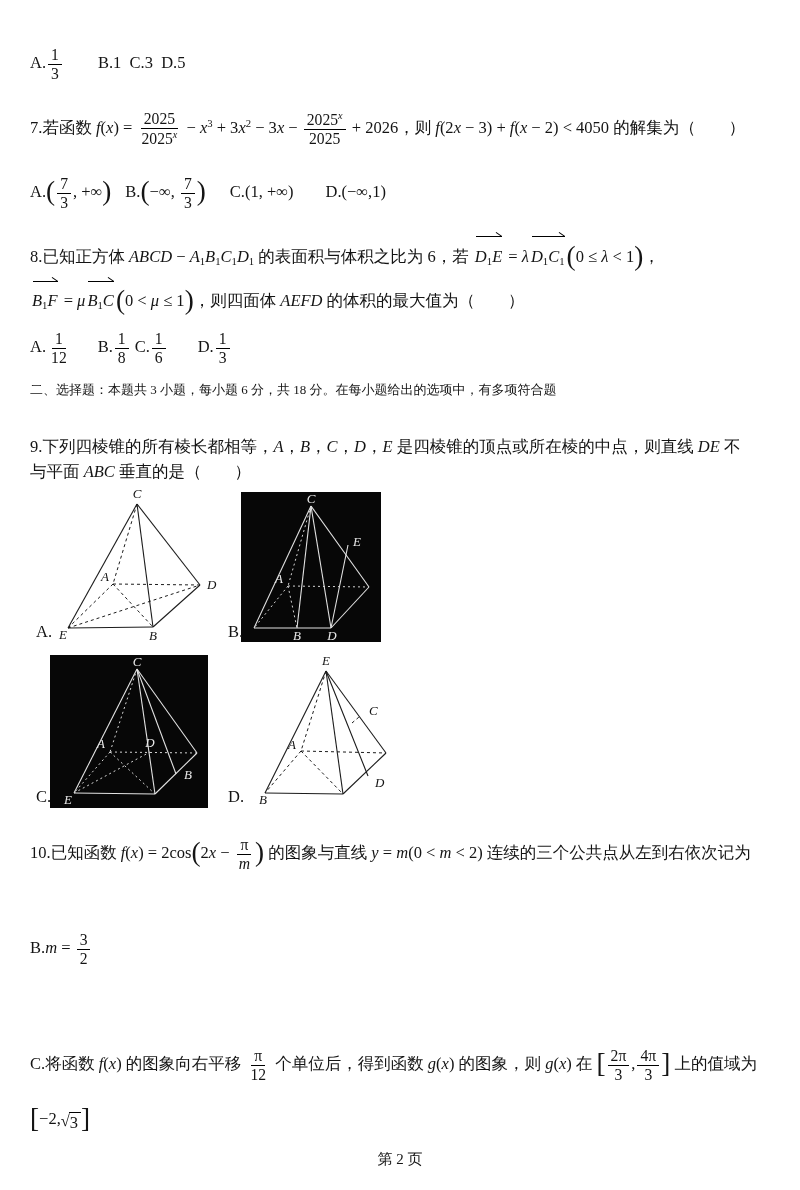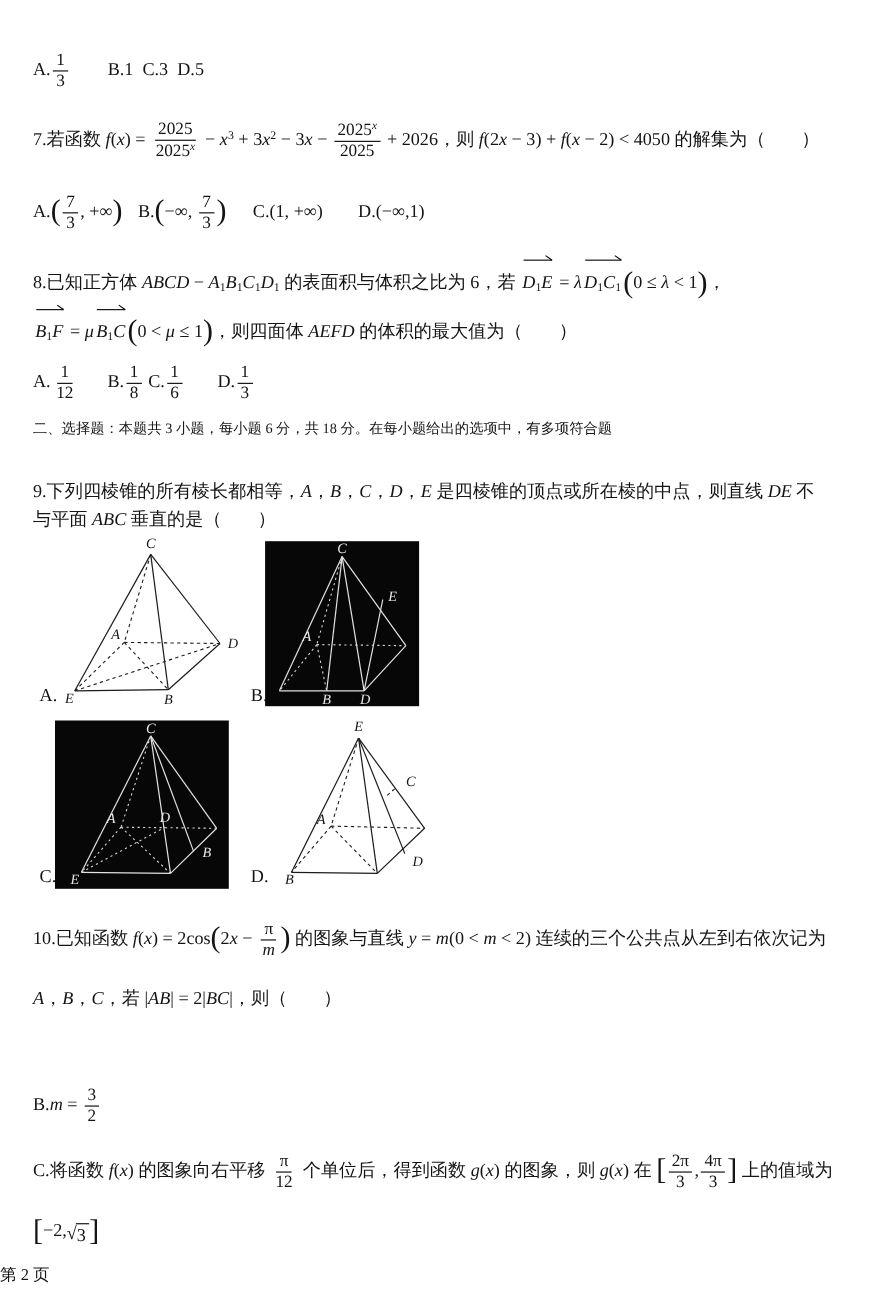--- a/index.html
+++ b/index.html
@@ -26,21 +26,21 @@
   .fig{position:absolute;}
   .fig.black{background:#070707;}
   .figlabel{position:absolute;font-size:16.5px;}
   .figsvg text{font-size:13px;font-style:italic;font-family:"Liberation Serif","DejaVu Serif",serif;}
   .figsvg .lb{fill:#141414;}
   .figsvg .lw{fill:#e9e9e9;}
   .s{stroke:#1c1c1c;stroke-width:1.1;fill:none;}
   .d{stroke:#1c1c1c;stroke-width:1;stroke-dasharray:3 3;fill:none;}
   .sw{stroke:#e2e2e2;stroke-width:1.1;fill:none;}
   .dw{stroke:#d5d5d5;stroke-width:1;stroke-dasharray:2 3;fill:none;}
-  .footer{position:absolute;left:0;width:100%;text-align:left;font-size:15px;}
+  .footer{position:absolute;left:0;width:100%;text-align:center;font-size:15px;}
 </style>
 </head>
 <body>
 
 <div class="page">
 
   <div class="line" style="top:40px;line-height:46px;"><span class="txt">A.</span><span class="frac"><span class="fn"><span class="txt">1</span></span><span class="fd"><span class="txt">3</span></span></span><span class="sp" style="width: 34px;"></span><span class="txt">B.1  C.3  D.5</span></div>
 
   <div class="line" style="top:98px;line-height:50px;"><span class="txt">7.若函数 </span><span class="m">f</span><span class="txt">(</span><span class="m">x</span><span class="txt">) = </span><span class="frac"><span class="fn"><span class="txt">2025</span></span><span class="fd"><span class="txt">2025</span><span class="sup m">x</span></span></span><span class="txt"> − </span><span class="m">x</span><span class="sup">3</span><span class="txt"> + 3</span><span class="m">x</span><span class="sup">2</span><span class="txt"> − 3</span><span class="m">x</span><span class="txt"> − </span><span class="frac"><span class="fn"><span class="txt">2025</span><span class="sup m">x</span></span><span class="fd"><span class="txt">2025</span></span></span><span class="txt"> + 2026，则 </span><span class="m">f</span><span class="txt">(2</span><span class="m">x</span><span class="txt"> − 3) + </span><span class="m">f</span><span class="txt">(</span><span class="m">x</span><span class="txt"> − 2) &lt; 4050 的解集为（　　）</span></div>
   <div class="line" style="top:166px;line-height:52px;"><span class="txt">A.</span><span class="bp">(</span><span class="frac"><span class="fn"><span class="txt">7</span></span><span class="fd"><span class="txt">3</span></span></span><span class="txt">, +∞</span><span class="bp">)</span><span class="sp" style="width: 14px;"></span><span class="txt">B.</span><span class="bp">(</span><span class="txt">−∞, </span><span class="frac"><span class="fn"><span class="txt">7</span></span><span class="fd"><span class="txt">3</span></span></span><span class="bp">)</span><span class="sp" style="width: 24px;"></span><span class="txt">C.(1, +∞)</span><span class="sp" style="width: 32px;"></span><span class="txt">D.(−∞,1)</span></div>
@@ -143,20 +143,19 @@
       <text class="lb" x="73" y="12" text-anchor="middle">E</text>
       <text class="lb" x="116" y="62" text-anchor="start">C</text>
       <text class="lb" x="43" y="96" text-anchor="end">A</text>
       <text class="lb" x="10" y="151" text-anchor="middle">B</text>
       <text class="lb" x="122" y="134" text-anchor="start">D</text>
     </svg>
   </div>
   <span class="figlabel" style="left:228px;top:787px;">D.</span>
 
   <div class="line" style="top:827px;line-height:52px;"><span class="txt">10.已知函数 </span><span class="m">f</span><span class="txt">(</span><span class="m">x</span><span class="txt">) = 2cos</span><span class="bp">(</span><span class="txt">2</span><span class="m">x</span><span class="txt"> − </span><span class="frac"><span class="fn"><span class="txt">π</span></span><span class="fd"><span class="m">m</span></span></span><span class="bp">)</span><span class="txt"> 的图象与直线 </span><span class="m">y</span><span class="txt"> = </span><span class="m">m</span><span class="txt">(0 &lt; </span><span class="m">m</span><span class="txt"> &lt; 2) 连续的三个公共点从左到右依次记为</span></div>
-  <div class="line" style="top:893px;line-height:30px;"><span class="m">A</span><span class="txt">，</span><span class="m">B</span><span class="txt">，</span><span class="m">C</span><span class="txt">，若 |</span><span class="m">AB</span><span class="txt">| = 2|</span><span class="m">BC</span><span class="txt">|，则（　　）</span></div>
-  <div class="line" style="top:980px;line-height:48px;"><span class="txt">B.</span><span class="m">m</span><span class="txt"> = </span><span class="frac"><span class="fn"><span class="txt">3</span></span><span class="fd"><span class="txt">2</span></span></span></div>
+  <div class="line" style="top:924px;line-height:48px;"><span class="txt">B.</span><span class="m">m</span><span class="txt"> = </span><span class="frac"><span class="fn"><span class="txt">3</span></span><span class="fd"><span class="txt">2</span></span></span></div>
   <div class="line" style="top:1038px;line-height:52px;"><span class="txt">C.将函数 </span><span class="m">f</span><span class="txt">(</span><span class="m">x</span><span class="txt">) 的图象向右平移 </span><span class="frac"><span class="fn"><span class="txt">π</span></span><span class="fd"><span class="txt">12</span></span></span><span class="txt"> 个单位后，得到函数 </span><span class="m">g</span><span class="txt">(</span><span class="m">x</span><span class="txt">) 的图象，则 </span><span class="m">g</span><span class="txt">(</span><span class="m">x</span><span class="txt">) 在 </span><span class="bp">[</span><span class="frac"><span class="fn"><span class="txt">2π</span></span><span class="fd"><span class="txt">3</span></span></span><span class="txt">,</span><span class="frac"><span class="fn"><span class="txt">4π</span></span><span class="fd"><span class="txt">3</span></span></span><span class="bp">]</span><span class="txt"> 上的值域为</span></div>
   <div class="line" style="top:1097px;line-height:44px;"><span class="bp">[</span><span class="txt">−2,</span><span class="sqrt"><span class="sqsym">√</span><span class="sqbody"><span class="txt">3</span></span></span><span class="bp">]</span></div>
 
   <div class="footer" style="top:1150px;">第 2 页</div>
 
 </div>
 
 </body></html>

